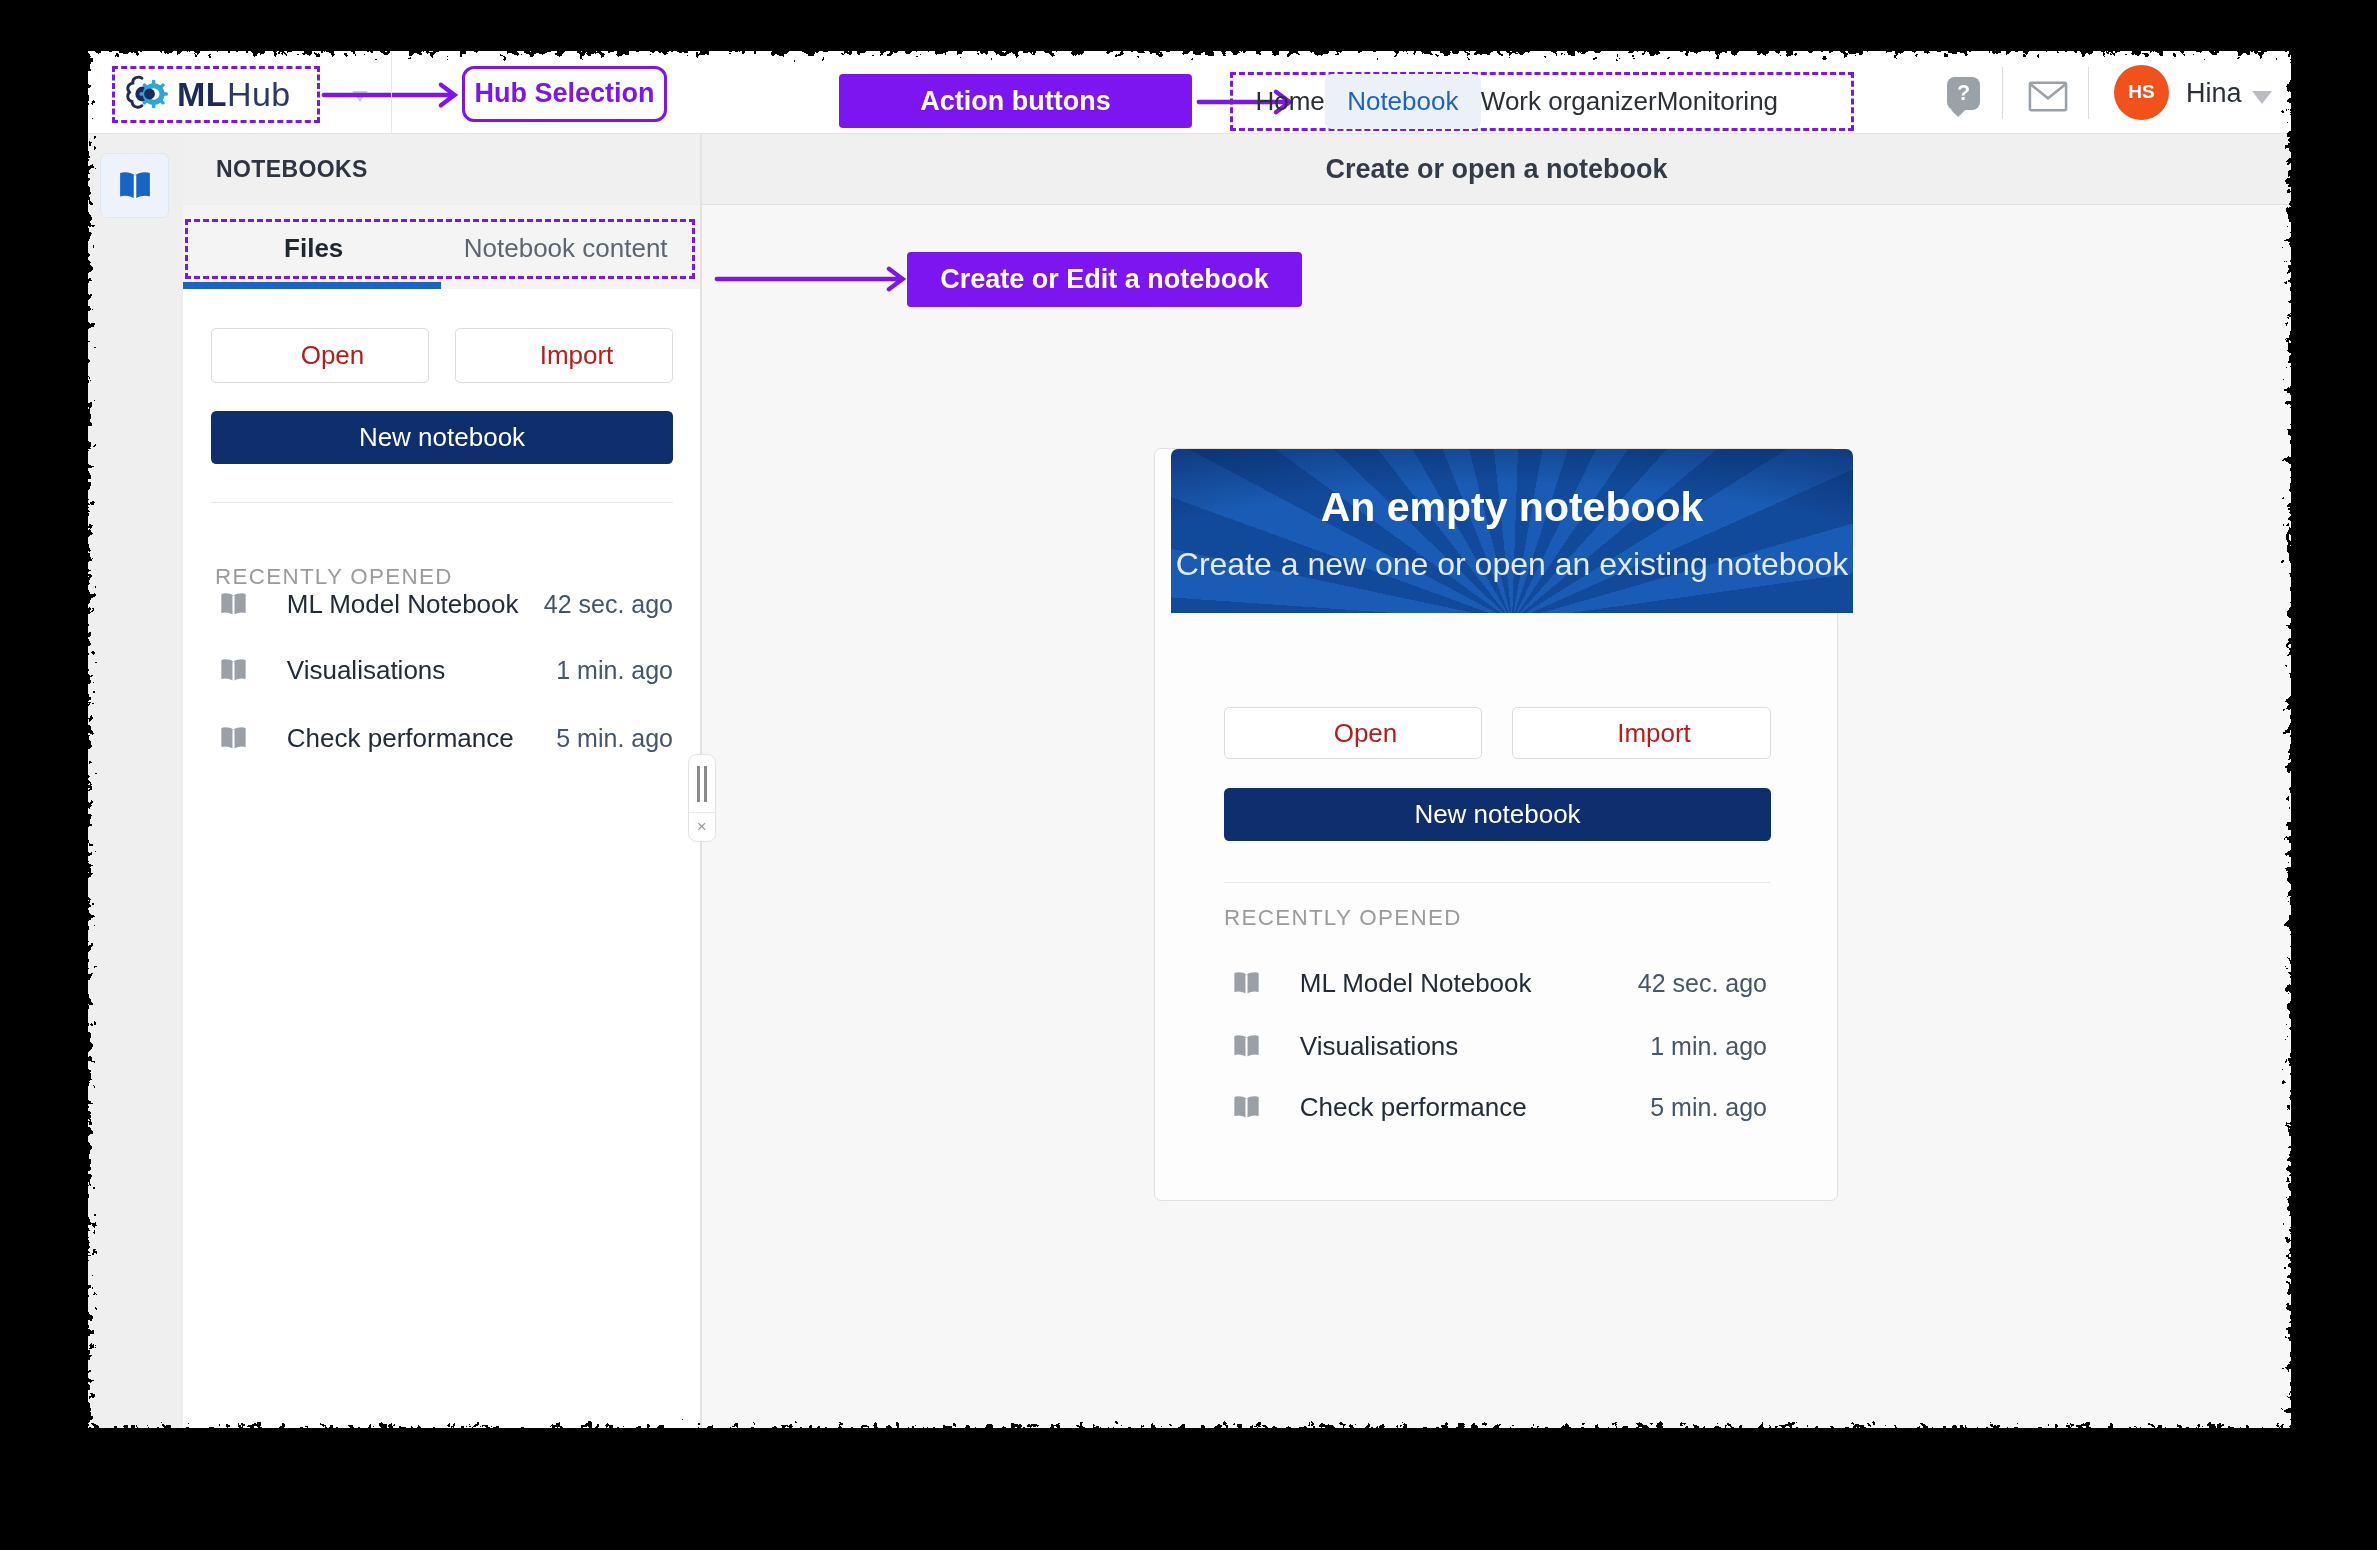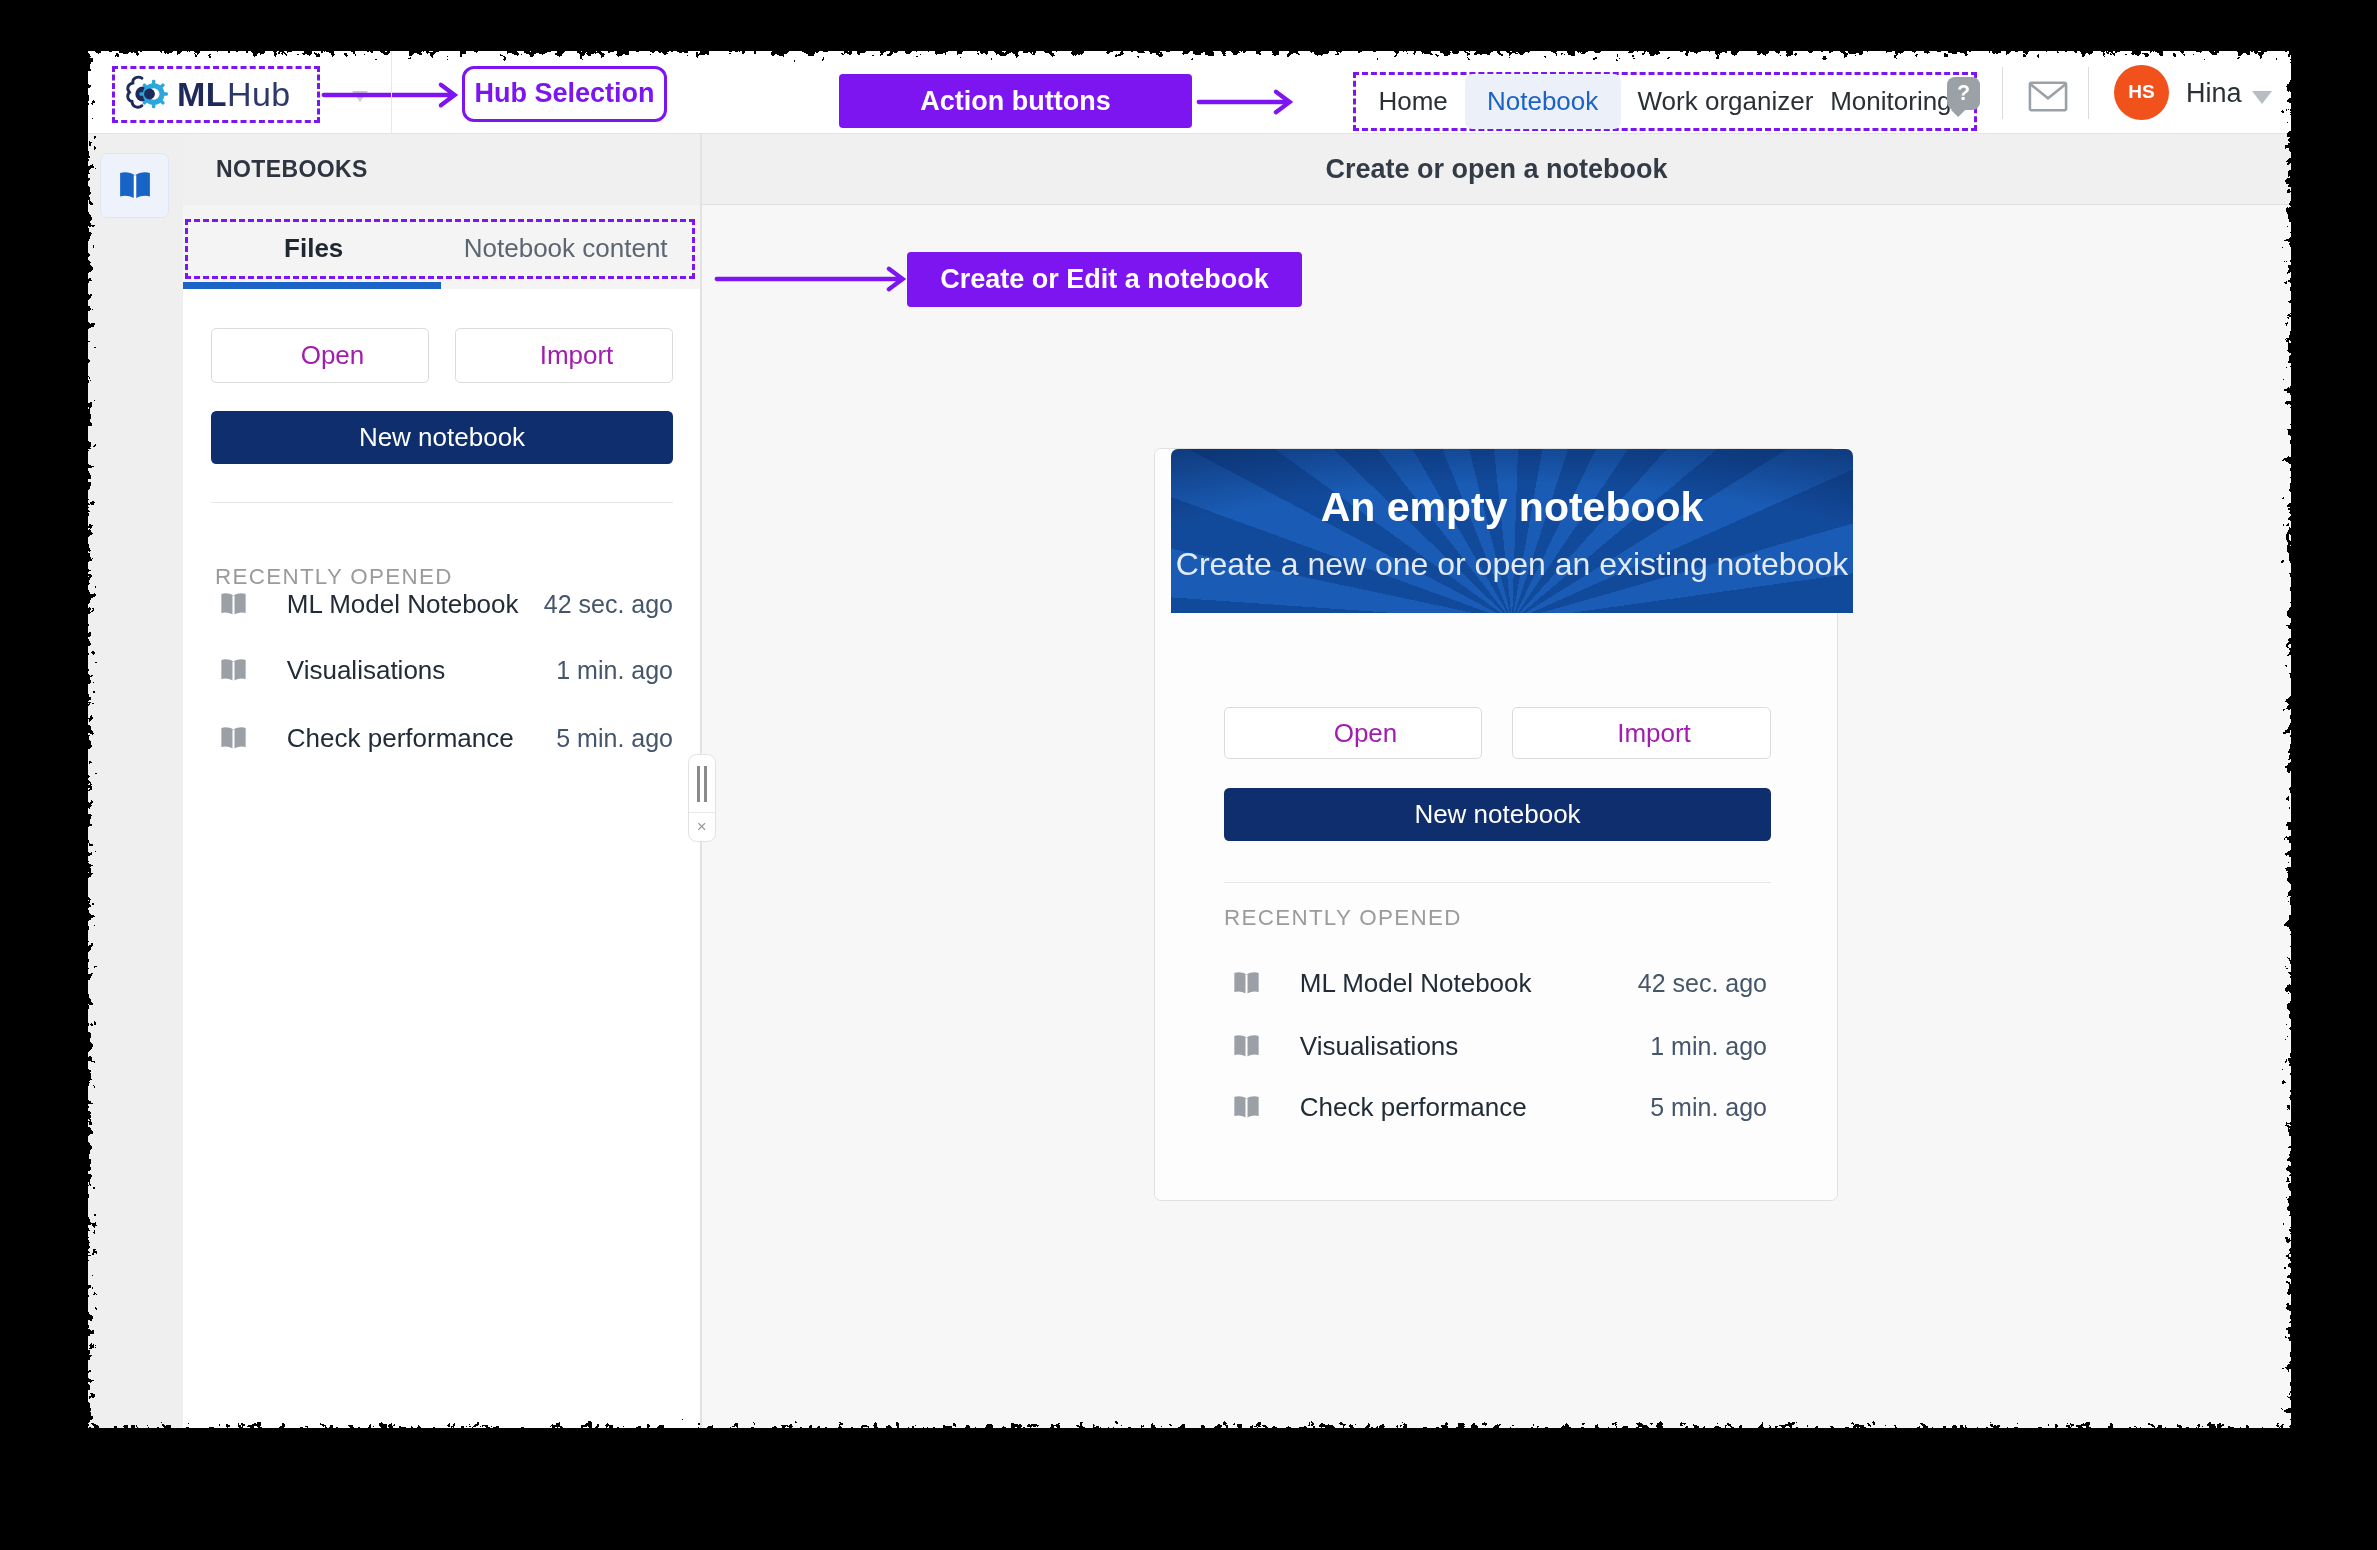--- a/index.html
+++ b/index.html
@@ -36,23 +36,23 @@
   .annot-outline { position:absolute; border:3.4px solid #7c15ef; border-radius:12px;
                    display:flex; align-items:center; justify-content:center;
                    color:#7c15ef; font-weight:700; font-size:27px; background:#fff; }
   .annot-fill { position:absolute; background:#7c15ef; border-radius:4px;
                 display:flex; align-items:center; justify-content:center;
                 color:#fff; font-weight:700; font-size:27px; }
 
   .arrow { position:absolute; overflow:visible; }
   .arrow path { stroke:#7c15ef; stroke-width:5; fill:none; stroke-linecap:round; }
 
-  .nav-box { position:absolute; left:1265px; top:20.7px; width:624px; height:59px;
+  .nav-box { position:absolute; left:1142px; top:20.7px; width:624px; height:59px;
              border:3.4px dashed #7c15ef; display:flex; align-items:center;
-             justify-content:space-between; padding:0 22.4px; overflow:visible; }
+             justify-content:flex-start; padding:0 22.4px; overflow:visible; }
   .nav-item { font-size:26px; color:#2b2f36; cursor:pointer; white-space:nowrap; }
   .nav-item.active { background:#ecf1f9; color:#1b63c5; border-radius:6.9px; padding:12px 22.4px; }
 
   .help-icon { position:absolute; left:1859px; top:26px; width:33px; height:33px;
                background:#9aa2a8; border-radius:7.8px; color:#fff; font-weight:700; font-size:21.5px;
                display:flex; align-items:center; justify-content:center; }
   .help-icon::after { content:""; position:absolute; left:6px; bottom:-5.2px; width:10.3px; height:10.3px;
                       background:#9aa2a8; transform:rotate(45deg); }
   .mail-icon { position:absolute; left:1940px; top:30px; }
   .avatar { position:absolute; left:2026px; top:13.8px; width:55px; height:55px; border-radius:50%;
@@ -77,21 +77,21 @@
   .tab-strip { position:absolute; left:0; top:71px; width:518px; height:84px; background:#f5f4f4; }
   .tabs-annot-box { position:absolute; left:1.7px; top:13.8px; width:510px; height:60px;
                     border:3.4px dashed #7c15ef; display:flex; }
   .tab { flex:1; display:flex; align-items:center; justify-content:center; font-size:26px;
          color:#5c6672; cursor:pointer; }
   .tab.active { color:#1f2731; font-weight:600; }
   .tab-underline { position:absolute; left:0; bottom:0; width:258px; height:6.9px; background:#1b63c5; }
 
   .btn { position:absolute; display:flex; align-items:center; justify-content:center;
          font-size:26px; border-radius:5.2px; cursor:pointer; }
-  .btn-outline { background:#fff; border:1.7px solid #dbdbdb; color:#a21caf;padding-left:25px; }
+  .btn-outline { background:#fff; border:1.7px solid #dbdbdb; color:#b91c1c;padding-left:25px; }
   .btn-navy { background:#0e2e6d; color:#fff; }
 
   .hr { position:absolute; height:0.9px; background:#e6e6e6; }
   .recent-heading { position:absolute; font-size:22.4px; color:#9b9b9b; letter-spacing:1.3px; }
   .recent-row { position:absolute; height:38px; display:flex; align-items:center; cursor:pointer;gap:24px; }
   .recent-row .name { font-size:26px; color:#222c38; margin-left:13.8px; }
   .recent-row .time { font-size:25px; color:#45566b; margin-left:auto; }
 
   
   .split-line { position:absolute; left:612px; top:83px; width:1.7px; height:1295px; background:#e2e2e2; }

